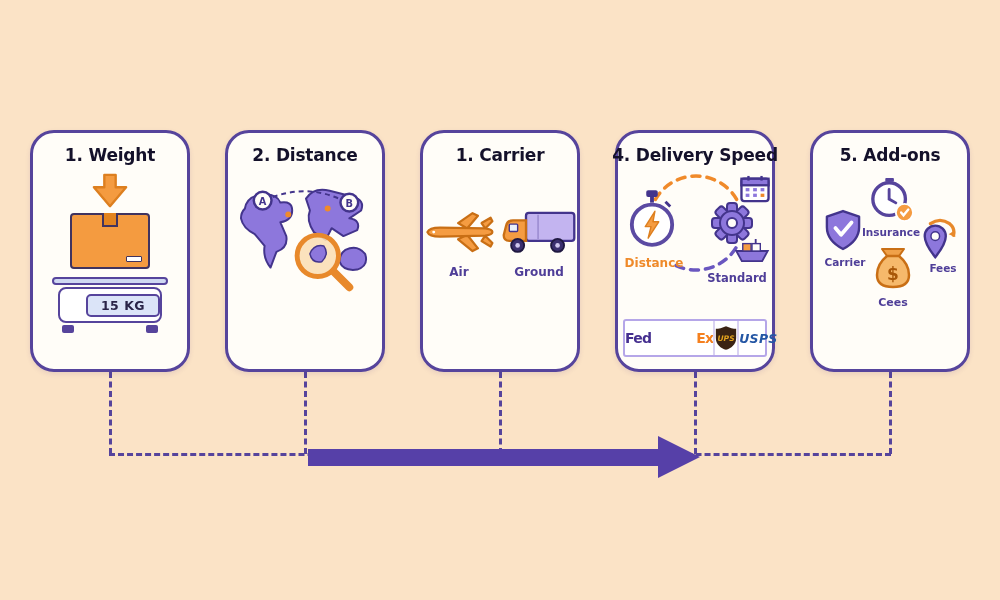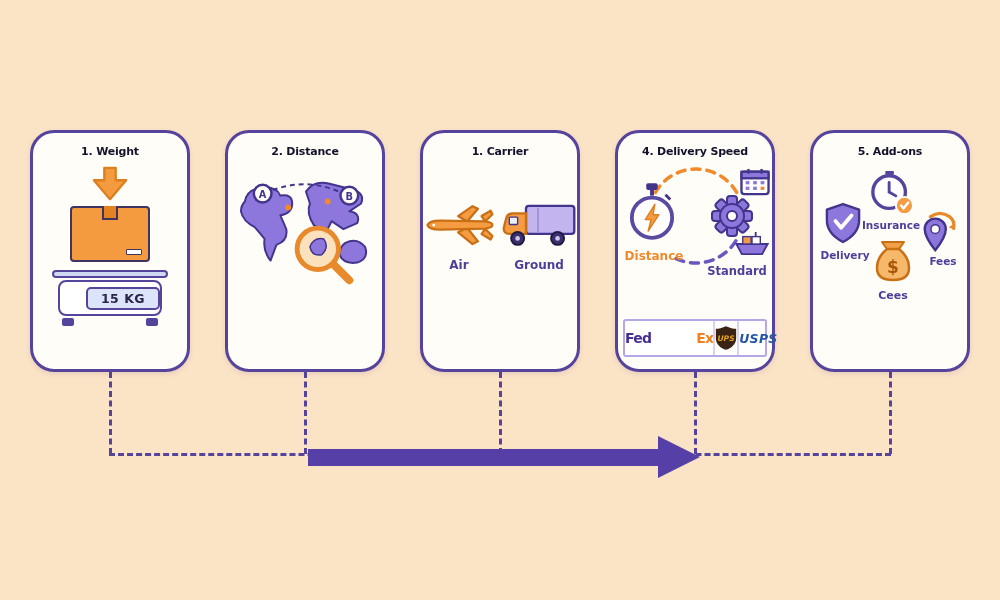--- a/index.html
+++ b/index.html
@@ -14,21 +14,21 @@
   .flow-arrow { position:absolute; left:308px; top:436px; width:394px; height:43px; }
   .flow-arrow .body { position:absolute; left:0; top:13px; width:352px; height:17px; background:#5640a8; }
   .flow-arrow .head { position:absolute; left:350px; top:0; width:0; height:0;
                       border-top:21.5px solid transparent; border-bottom:21.5px solid transparent;
                       border-left:42px solid #5640a8; }
 
   
   .card { position:absolute; top:130px; width:160px; height:242px; background:#fffdf8;
           border:3px solid #56449c; border-radius:24px; display:flex; flex-direction:column;
           align-items:center; padding-top:12px; box-shadow:0 2px 5px rgba(80,60,140,.12); }
-  .card-title { font-size:11px; font-weight:bold; color:#14112a; white-space:nowrap; letter-spacing:-0.2px; }
+  .card-title { font-size:17px; font-weight:bold; color:#14112a; white-space:nowrap; letter-spacing:-0.2px; }
 
   .lbl { font-weight:bold; font-size:11.5px; color:#4f3e98; text-align:center; line-height:1.1; }
   .lbl.orange { color:#ef8a2a; }
 
   
   .c1-arrow { margin-top:8px; }
   .pkg { position:relative; width:80px; height:56px; margin-top:4px; background:#f49b40;
          border:2.5px solid #40335f; border-radius:4px; }
   .pkg-tape { position:absolute; left:50%; margin-left:-8px; top:-2px; width:16px; height:14px;
               background:#e2831f; border:2.5px solid #40335f; border-top:none; }
@@ -246,21 +246,21 @@
         <path d="M21 13 v10 l7 4" stroke="#56449c" stroke-width="3" fill="none" stroke-linecap="round"></path>
         <circle cx="37" cy="37" r="9" fill="#f59c42" stroke="#fff" stroke-width="2"></circle>
         <path d="M33.5 37 l2.5 3 5 -6" stroke="#fff" stroke-width="2.5" fill="none" stroke-linecap="round"></path>
       </svg>
       <div class="lbl a-ins">Insurance</div>
 
       <svg class="a-shield" viewBox="0 0 38 44" width="36" height="42">
         <path d="M19 2 L36 8 V19 Q36 33 19 42 Q2 33 2 19 V8 Z" fill="#8d77dc" stroke="#43348c" stroke-width="2.5" stroke-linejoin="round"></path>
         <path d="M11 20 l6 7 11 -13" fill="none" stroke="#fff" stroke-width="4" stroke-linecap="round" stroke-linejoin="round"></path>
       </svg>
-      <div class="lbl a-trk">Delivery</div>
+      <div class="lbl a-trk">Carrier</div>
 
       <svg class="a-bag" viewBox="0 0 36 46" width="36" height="46">
         <path d="M12 9 L7 2 H29 L24 9 Z" fill="#f0a149" stroke="#c96f15" stroke-width="2" stroke-linejoin="round"></path>
         <path d="M24 9 Q34 17 34 28 Q34 40 18 40 Q2 40 2 28 Q2 17 12 9 Z" fill="#f6b96b" stroke="#c96f15" stroke-width="2.5"></path>
         <text x="18" y="33" class="bag-txt">$</text>
       </svg>
       <div class="lbl a-fee">Cees</div>
 
       <svg class="a-pin" viewBox="0 0 46 46" width="44" height="44">
         <path d="M12 7 Q22 0 32 7 Q38 12 36 19" fill="none" stroke="#e8892b" stroke-width="3.5" stroke-linecap="round"></path>

